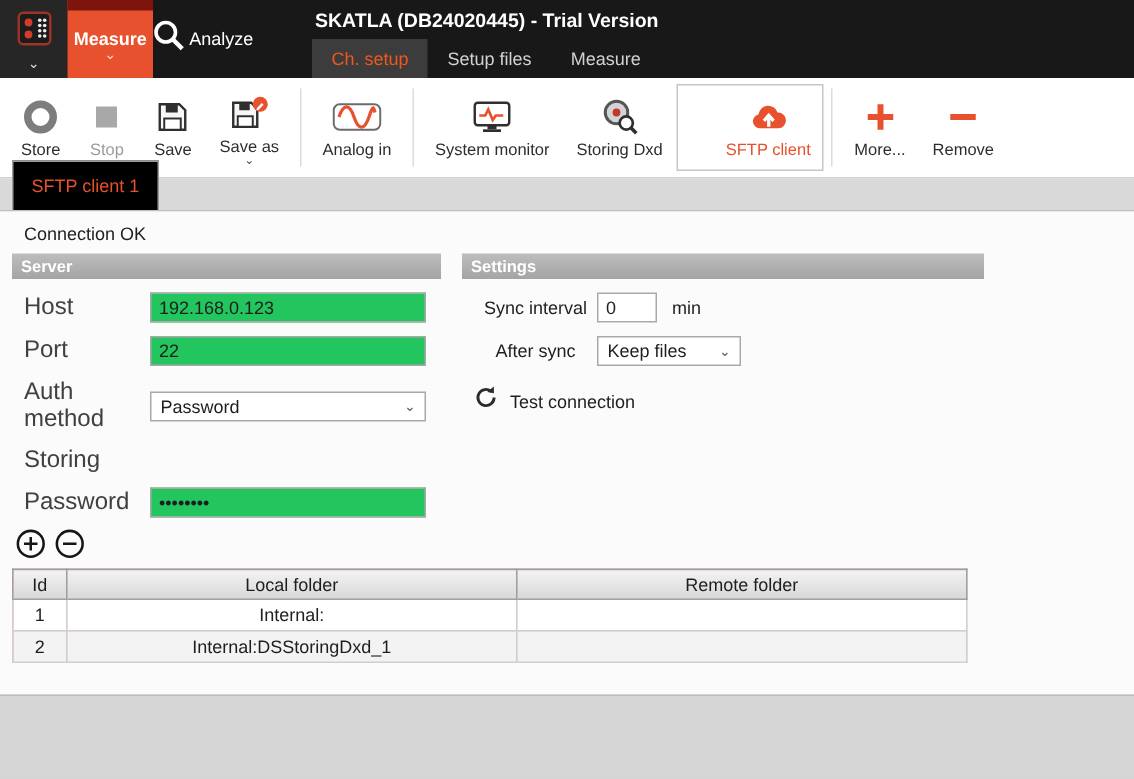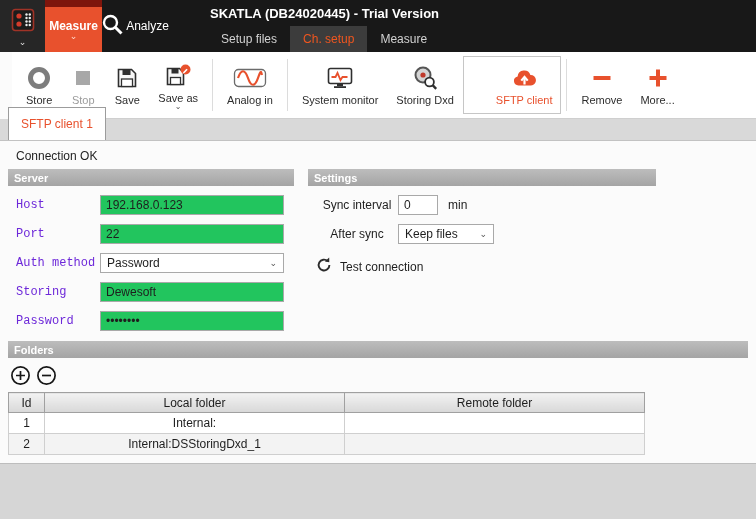--- a/index.html
+++ b/index.html
@@ -17,43 +17,43 @@
   .analyze { width:66px; background:#181818; color:#fff; display:flex; align-items:center; justify-content:center; gap:2px; cursor:pointer; }
   .analyze .lbl { font-size:12px; }
   .topbar-main { flex:1; display:flex; flex-direction:column; }
   .title-row { height:26px; display:flex; align-items:center; padding-left:42px; }
   .win-title { color:#fff; font-weight:bold; font-size:13px; }
   .modetabs { height:26px; display:flex; padding-left:40px; }
   .mtab { padding:0 13px; display:flex; align-items:center; color:#d2d2d2; font-size:12px; cursor:pointer; }
   .mtab.active { background:#3c3c3c; color:#f0561f; }
 
   
-  .toolbar { height:67px; background:#fff; border-bottom:1px solid #cfcfcf; display:flex; align-items:center; padding:0 5px; flex:0 0 auto;margin-left:12px; }
+  .toolbar { height:67px; background:#fff; border-bottom:1px solid #cfcfcf; display:flex; align-items:center; padding:0 5px; flex:0 0 auto; }
   .tbtn { height:58px; min-width:44px; display:flex; flex-direction:column; align-items:center; justify-content:center; padding:0 8px; cursor:pointer; border:1px solid transparent; }
   .tbtn .ic { height:28px; display:flex; align-items:center; justify-content:center; }
   .tbtn .lbl { font-size:11px; color:#2d2d2d; white-space:nowrap; margin-top:2px; }
   .tbtn .mini { font-size:8px; line-height:5px; color:#555; }
   .tbtn.disabled .lbl { color:#9b9b9b; }
   .tbtn.selected { border:1px solid #c6c6c6; background:#fff;padding-left:32px; }
   .tbtn.selected .lbl { color:#e8512d; }
   .sep { width:1px; align-self:stretch; margin:7px 5px; background:#dcdcdc; }
 
   
   .tabstrip { height:22px; background:#d9d9d9; border-bottom:1px solid #c2c2c2; display:flex; align-items:flex-end; padding-left:8px; flex:0 0 auto; }
-  .ptab { height:20px; background:#ffffff; border:1px solid #9c9c9c; border-bottom:none; display:flex; align-items:center; padding:16px 12px; font-size:12px; color:#e8512d; cursor:pointer; }
+  .ptab { height:20px; background:#000000; border:1px solid #9c9c9c; border-bottom:none; display:flex; align-items:center; padding:16px 12px; font-size:12px; color:#e8512d; cursor:pointer; }
 
   
   .content { flex:1; background:#fbfbfb; position:relative; padding:0 8px; }
   .status { padding:8px 8px 6px; font-size:12px; color:#1e1e1e; }
   .cols { display:flex; gap:14px; }
   .col-left { width:286px; }
   .col-right { width:348px; }
   .secbar { height:17px; background:linear-gradient(#bdbdbd,#a4a4a4); color:#fff; font-size:11px; font-weight:bold; display:flex; align-items:center; padding:0 6px; }
   .frow { display:flex; align-items:center; margin:9px 0 0 8px; }
-  .flabel { width:84px; font-size:12px; color:#6d28d9; flex:0 0 auto;font-family:Liberation Mono, monospace; }
+  .flabel { width:84px; font-size:16px; color:#404040; flex:0 0 auto; }
   .slabel { width:82px; font-size:12px; color:#1e1e1e; flex:0 0 auto;text-align:center; }
   input.txt { width:184px; height:20px; border:1px solid #a9a9a9; padding:0 5px; font-size:12px; font-family:inherit; background:#22c55e; color:#1e1e1e; }
   input.small { width:40px; height:20px; border:1px solid #a9a9a9; padding:0 5px; font-size:12px; font-family:inherit; background:#fff; color:#1e1e1e; }
   .fake-select { height:20px; border:1px solid #a9a9a9; background:#fff; display:flex; align-items:center; justify-content:space-between; padding:0 6px; font-size:12px; color:#1e1e1e; cursor:pointer; }
   .w184 { width:184px; } .w96 { width:96px; }
   .fake-select .chev { color:#555; font-size:9px; }
   .unit { margin-left:10px; font-size:12px; color:#1e1e1e; }
   .test { display:flex; align-items:center; gap:8px; margin:13px 0 0 8px; cursor:pointer; }
   .test .lbl { font-size:12px; color:#1e1e1e; }
 
@@ -108,22 +108,22 @@
         </svg>
       </span>
       <span class="lbl">Analyze</span>
     </div>
 
     <div class="topbar-main">
       <div class="title-row">
         <span class="win-title">SKATLA (DB24020445) - Trial Version</span>
       </div>
       <div class="modetabs">
+        <div class="mtab active">Ch. setup</div>
         <div class="mtab">Setup files</div>
-        <div class="mtab active">Ch. setup</div>
         <div class="mtab">Measure</div>
       </div>
     </div>
   </div>
 
   <div class="toolbar">
 
     <div class="tbtn">
       <span class="ic">
         <svg width="26" height="26" viewBox="0 0 26 26">
@@ -214,33 +214,33 @@
         </svg>
       </span>
       <span class="lbl">SFTP client</span>
     </div>
 
     <div class="sep"></div>
 
     <div class="tbtn">
       <span class="ic">
         <svg width="22" height="22" viewBox="0 0 22 22">
+          <path d="M11 2.5v17M2.5 11h17" stroke="#e8512d" stroke-width="4"></path>
+        </svg>
+      </span>
+      <span class="lbl">More...</span>
+    </div>
+
+    <div class="tbtn">
+      <span class="ic">
+        <svg width="22" height="22" viewBox="0 0 22 22">
           <path d="M2.5 11h17" stroke="#e8512d" stroke-width="4"></path>
         </svg>
       </span>
       <span class="lbl">Remove</span>
-    </div>
-
-    <div class="tbtn">
-      <span class="ic">
-        <svg width="22" height="22" viewBox="0 0 22 22">
-          <path d="M11 2.5v17M2.5 11h17" stroke="#e8512d" stroke-width="4"></path>
-        </svg>
-      </span>
-      <span class="lbl">More...</span>
     </div>
 
   </div>
 
   <div class="tabstrip">
     <div class="ptab">SFTP client 1</div>
   </div>
 
   <div class="content">
 
@@ -264,21 +264,20 @@
         <div class="frow">
           <span class="flabel">Auth method</span>
           <div class="fake-select w184">
             <span>Password</span>
             <span class="chev">⌄</span>
           </div>
         </div>
 
         <div class="frow">
           <span class="flabel">Storing</span>
-          <input class="txt" type="text" value="Dewesoft" style="">
         </div>
 
         <div class="frow">
           <span class="flabel">Password</span>
           <input class="txt" type="text" value="••••••••" style="">
         </div>
       </div>
 
       <div class="col-right">
         <div class="secbar">Settings</div>
@@ -302,21 +301,20 @@
             <svg width="16" height="16" viewBox="0 0 16 16">
               <path d="M13.4 8a5.4 5.4 0 1 1-1.7-3.9" fill="none" stroke="#2b2b2b" stroke-width="1.9"></path>
               <path d="M13.2 0.6 L13.3 5.2 L8.8 4.4 Z" fill="#2b2b2b"></path>
             </svg>
           </span>
           <span class="lbl">Test connection</span>
         </div>
       </div>
     </div>
 
-    <div class="secbar folders-bar">Folders</div>
 
     <div class="actions">
       <span class="abtn">
         <svg width="21" height="21" viewBox="0 0 21 21">
           <circle cx="10.5" cy="10.5" r="8.6" fill="none" stroke="#161616" stroke-width="1.7"></circle>
           <path d="M6 10.5h9M10.5 6v9" stroke="#161616" stroke-width="1.7"></path>
         </svg>
       </span>
       <span class="abtn">
         <svg width="21" height="21" viewBox="0 0 21 21">

